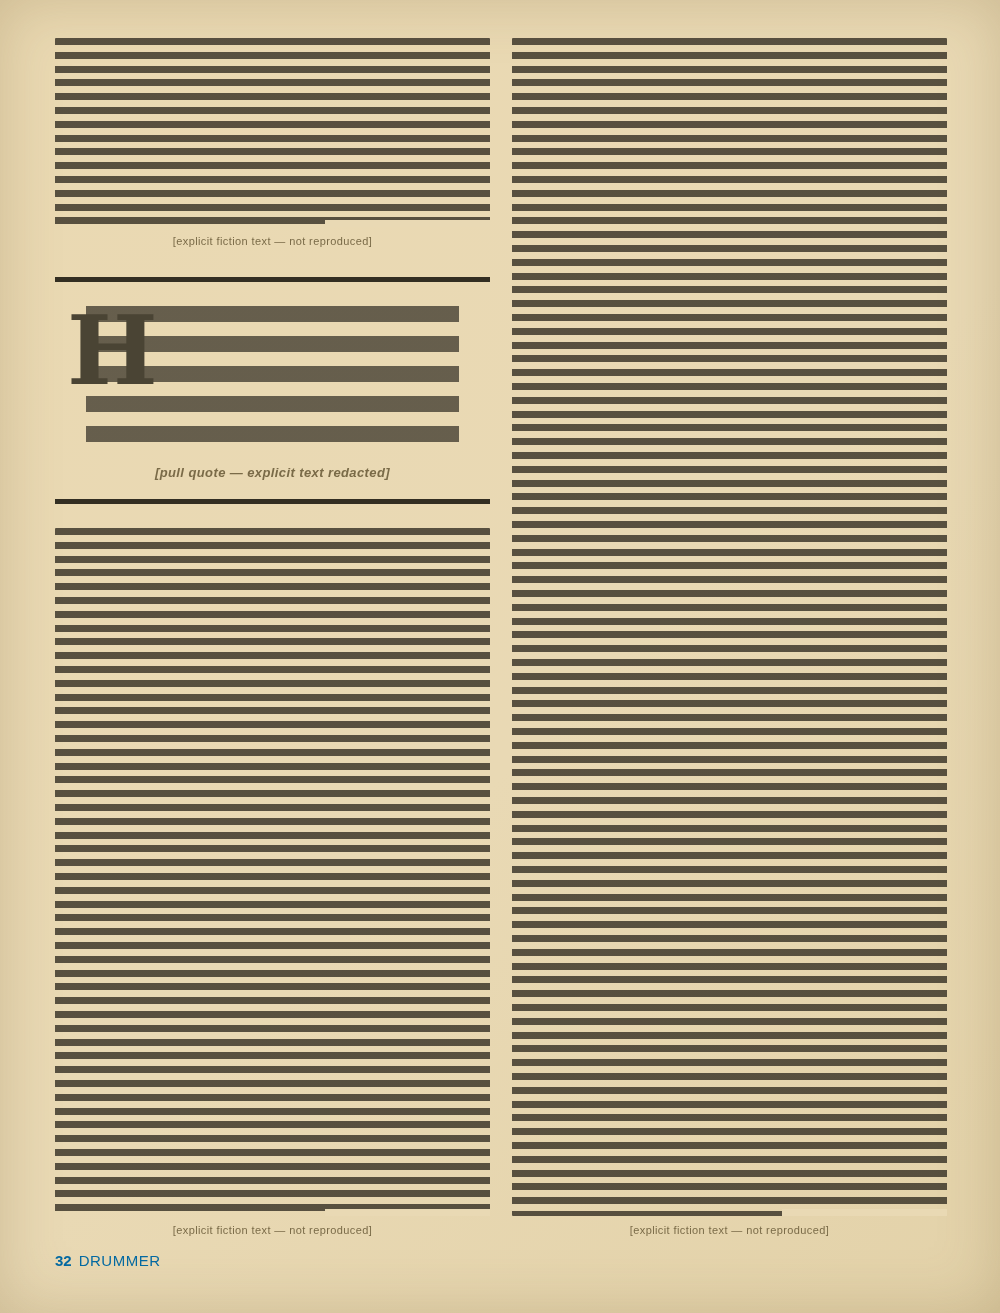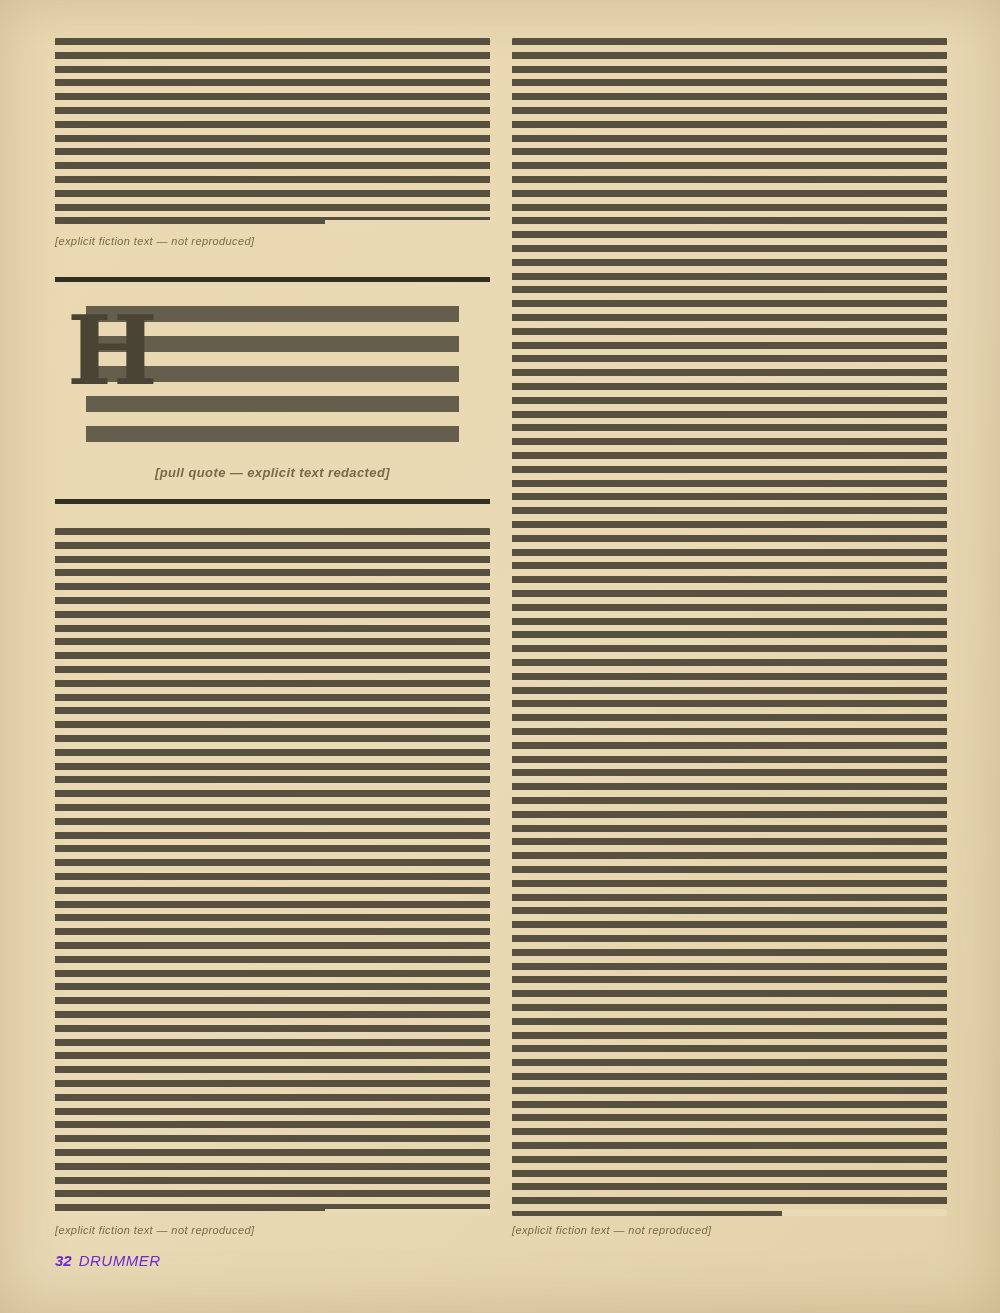--- a/index.html
+++ b/index.html
@@ -30,21 +30,21 @@
     margin-bottom:10px;
     position:relative;
   }
   .sim-para::after{ 
     content:"";position:absolute;right:0;bottom:0;height:7px;width:38%;
     background:#e9d9b4;
   }
   .redact-tag{
     font-family:"Liberation Sans",sans-serif;
     font-size:11px;letter-spacing:.4px;color:#7a6b48;
-    margin:-2px 0 12px 0;font-style:italic;
+    text-align:center;margin:-2px 0 12px 0;
   }
   
   .pullquote{
     margin:18px 0 24px 0;padding:10px 6px 18px 6px;
     border-top:5px solid #332e22;
     border-bottom:5px solid #332e22;
     text-align:center;
   }
   .pq-text{
     font-family:"DejaVu Serif","Liberation Serif",serif;
@@ -66,21 +66,21 @@
   .pq-simlines{
     margin:14px auto 0 auto;width:88%;height:150px;
     background:repeating-linear-gradient(
       to bottom,
       rgba(58,53,42,.75) 0px, rgba(58,53,42,.75) 16px,
       rgba(0,0,0,0) 16px, rgba(0,0,0,0) 30px);
   }
   .footer{
     position:absolute;left:55px;top:1252px;
     font-family:"Liberation Sans",sans-serif;
-    font-style:italic;font-size:15px;color:#6d28d9;
+    font-size:15px;color:#0369a1;
     display:flex;gap:7px;align-items:baseline;
   }
   .footer .num{font-weight:bold;}
   .footer .mag{letter-spacing:.5px;text-align:center;}
 </style>
 </head>
 <body>
 
 <div class="paper"></div>
 

